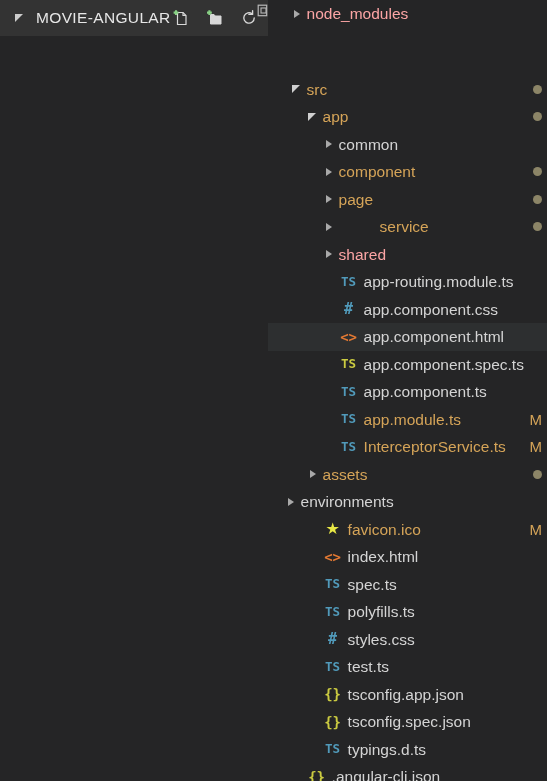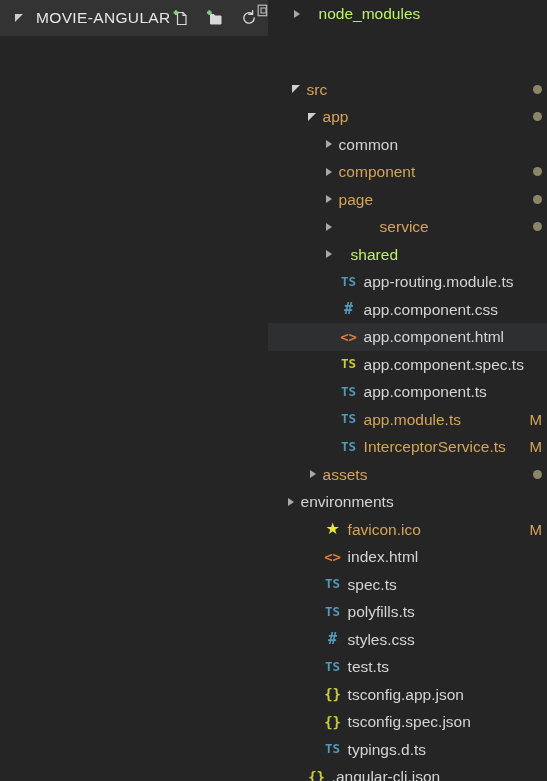--- a/index.html
+++ b/index.html
@@ -139,21 +139,21 @@
   .ficon.html { color: #e37933; font-size: 14px; }
   .ficon.json { color: #cbcb41; font-size: 14px; }
   .ficon.star { color: #e8e845; font-size: 16px; font-family: "DejaVu Sans", sans-serif; }
 
   .label {
     font-size: 15.5px;
     line-height: 1;
     font-weight: 400;
   }
   .c-plain    { color: #d4d4d4; }
-  .c-dim      { color: #bef264; margin-left: 12px; }
+  .c-dim      { color: #fca5a5; }
   .c-modified { color: #d5a458; }
 
   .badge {
     position: absolute;
     right: 5px;
     font-size: 15px;
     color: #d5a458;
     font-weight: 400;
     line-height: 1;
   }

